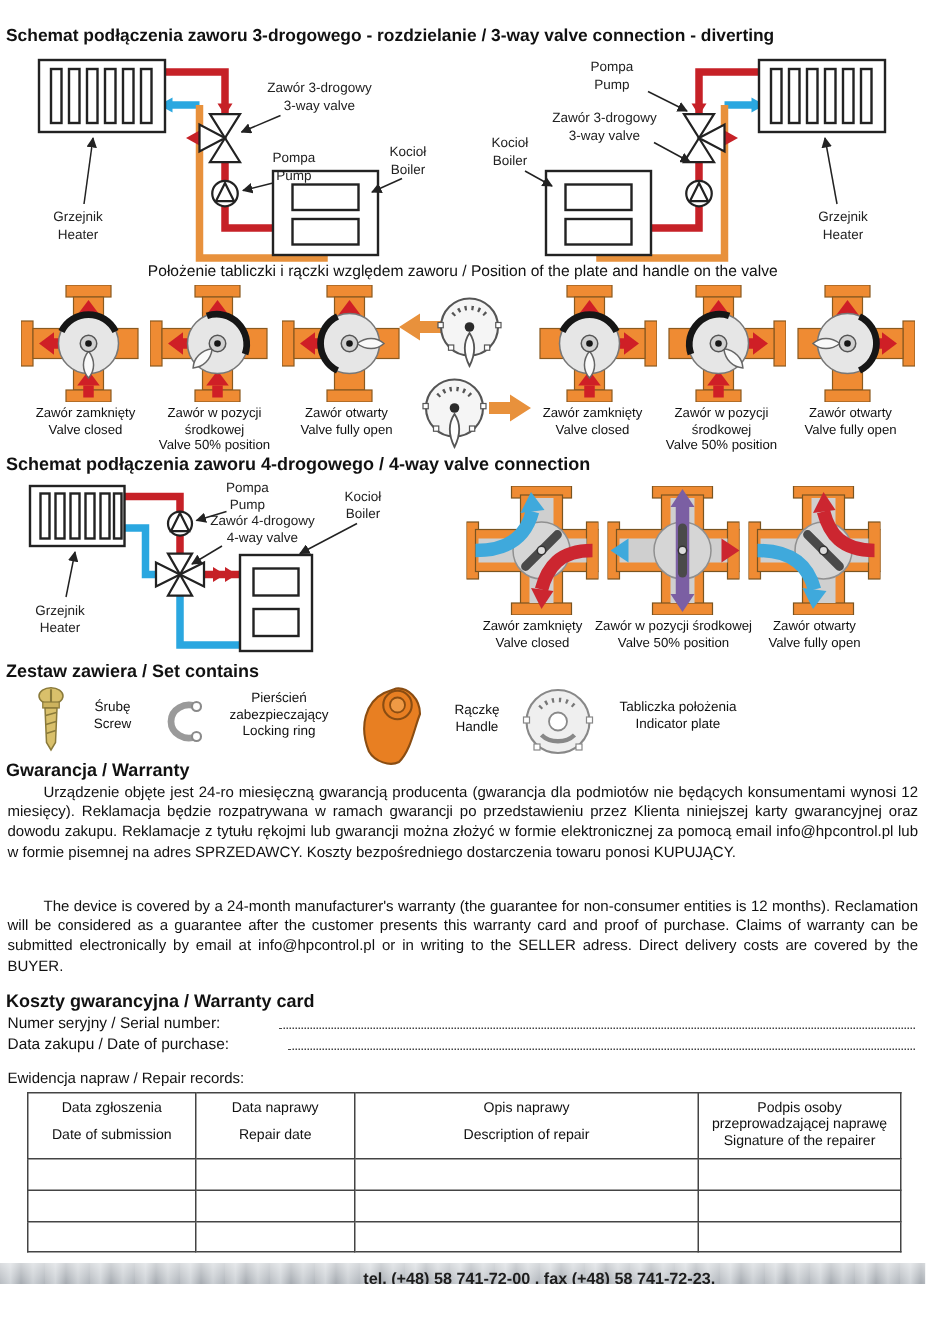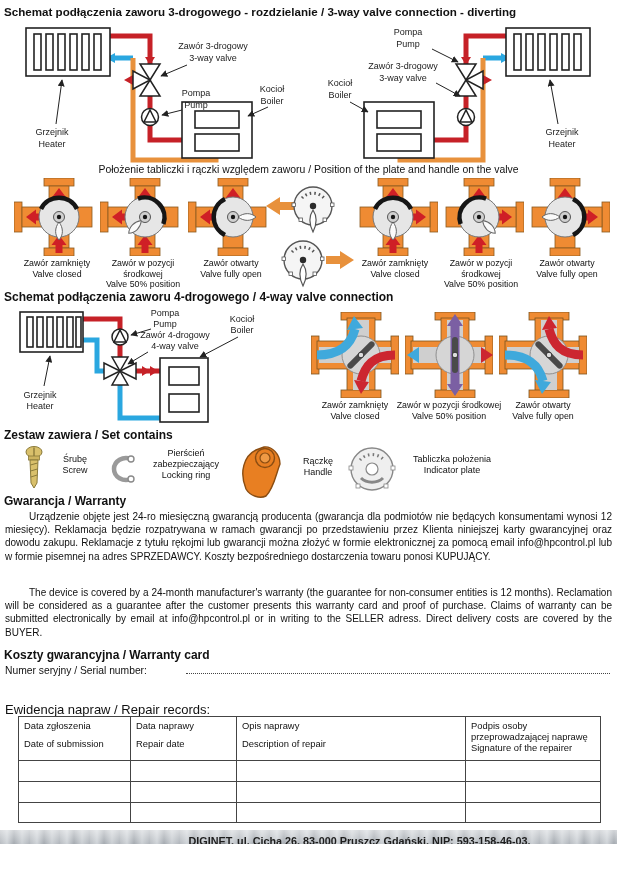--- a/index.html
+++ b/index.html
@@ -1,31 +1,31 @@
 <!DOCTYPE html>
 <html><head>
 <meta charset="utf-8">
 <style>
   html,body{margin:0;padding:0;background:#fff;}
   .page{position:relative;width:617px;height:844px;background:#fff;overflow:hidden;
-        font-family:"Liberation Sans",sans-serif;color:#111;}
+        font-family:"Liberation Sans",sans-serif;color:#111;margin-top:12px;}
   .h1{position:absolute;left:4px;font-weight:bold;font-size:11.6px;white-space:nowrap;}
   .h2{position:absolute;left:0;width:617px;text-align:center;font-size:10.4px;}
   .hd{position:absolute;left:4px;font-weight:bold;font-size:12px;white-space:nowrap;}
   svg{display:block;}
   svg text{font-family:"Liberation Sans",sans-serif;font-size:9px;fill:#222;}
   .para{position:absolute;left:5px;width:607px;font-size:10px;line-height:13.2px;
         text-align:justify;text-indent:24px;}
   .dotline{position:absolute;left:5px;width:605px;display:flex;font-size:10.3px;gap:36px;}
   .dotline .lbl{white-space:nowrap;}
   .dotline .dots{flex:1;border-bottom:1.6px dotted #444;margin:0 0 2px 3px;min-width:20px;}
-  .tbl-title{position:absolute;left:5px;font-size:13px;}
+  .tbl-title{position:absolute;left:5px;font-size:10px;}
   table.rep{position:absolute;left:18px;top:716px;width:582px;border-collapse:collapse;
             table-layout:fixed;}
-  table.rep td{border:1.2px solid #444;font-size:9.4px;vertical-align:top;padding:3px 5px;}
+  table.rep td{border:1.2px solid #444;font-size:9.4px;vertical-align:top;padding:3px 5px;text-align:center;}
   table.rep .pl{display:block;margin-bottom:7px;}
   table.rep .en{display:block;}
   .vrow{position:absolute;left:0;top:178px;width:617px;height:112px;}
   .vp{position:absolute;width:86px;text-align:center;}
   .vp .vp-l{font-size:8.8px;line-height:10.5px;margin-top:2px;}
   .fxrow{position:absolute;left:0;top:306px;width:617px;height:126px;}
   .fx{position:absolute;width:100px;text-align:center;}
   .fx .fx-l{position:relative;left:-18px;width:136px;font-size:8.8px;line-height:10.5px;margin-top:2px;}
   .setrow{position:absolute;left:0;top:444px;width:617px;height:54px;}
   .setrow .si{position:absolute;}
@@ -561,20 +561,24 @@
   </div>
 </div>
 
 <div class="hd" style="top:494px">Gwarancja / Warranty</div>
 <div class="para" style="top:510px">Urządzenie objęte jest 24-ro miesięczną gwarancją producenta (gwarancja dla podmiotów nie będących konsumentami wynosi 12 miesięcy). Reklamacja będzie rozpatrywana w ramach gwarancji po przedstawieniu przez Klienta niniejszej karty gwarancyjnej oraz dowodu zakupu. Reklamacje z tytułu rękojmi lub gwarancji można złożyć w formie elektronicznej za pomocą email info@hpcontrol.pl lub w formie pisemnej na adres SPRZEDAWCY. Koszty bezpośredniego dostarczenia towaru ponosi KUPUJĄCY.</div>
 <div class="para" style="top:586px">The device is covered by a 24-month manufacturer's warranty (the guarantee for non-consumer entities is 12 months). Reclamation will be considered as a guarantee after the customer presents this warranty card and proof of purchase. Claims of warranty can be submitted electronically by email at info@hpcontrol.pl or in writing to the SELLER adress. Direct delivery costs are covered by the BUYER.</div>
 
 <div class="hd" style="top:648px">Koszty gwarancyjna / Warranty card</div>
 <div class="dotline" style="top:665px">
   <span class="lbl">Numer seryjny / Serial number:</span>
+  <span class="dots"></span>
+</div>
+<div class="dotline" style="top:679px">
+  <span class="lbl">Data zakupu / Date of purchase:</span>
   <span class="dots"></span>
 </div>
 
 <div class="tbl-title" style="top:702px">Ewidencja napraw / Repair records:</div>
 <table class="rep">
   <colgroup>
         <col style="width:112px">
         <col style="width:106px">
         <col style="width:229px">
         <col style="width:135px">
@@ -614,20 +618,19 @@
           <td></td>
           <td></td>
           <td></td>
           <td></td>
         </tr>
   </tbody>
 </table>
 
 <div class="footer">
   <div class="footer-text">
-    <div>DIGINET, ul. Cicha 26, 83-000 Pruszcz Gdański, NIP: 593-158-46-03,</div>
     <div>tel. (+48) 58 741-72-00 , fax (+48) 58 741-72-23,</div>
     <div>plate@hpcontol.eu, www.hpcontrol.eu</div>
   </div>
 
 </div>
 
 </div>
 
 </body></html>

